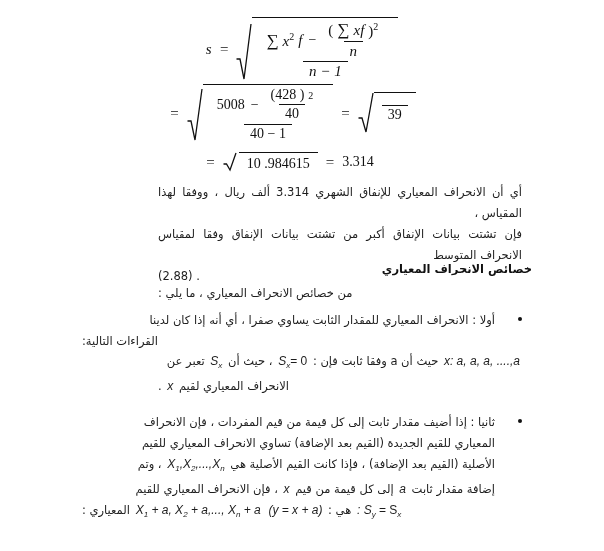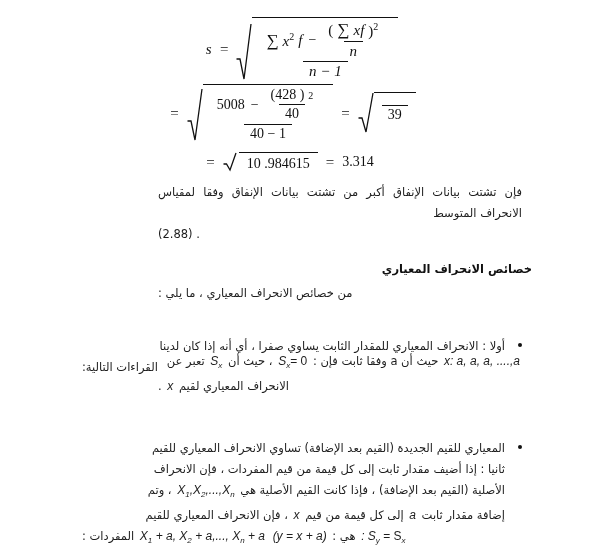--- a/index.html
+++ b/index.html
@@ -133,26 +133,25 @@
     font-family: "DejaVu Sans", "Liberation Sans", sans-serif;
     font-size: 11.5px;
     font-weight: bold;
     color: #111;
   }
 
   .bullet-item {
     position: absolute;
     direction: rtl;
     display: flex;
-    gap: 7px;
+    gap: 17px;
     font-family: "DejaVu Sans", "Liberation Sans", sans-serif;
     font-size: 11.5px;
     line-height: 21px;
     color: #1d1d1d;
-    margin-top: 26px;
   }
   .bullet-dot {
     flex: 0 0 auto;
     width: 10px;
     padding-top: 7px;
   }
   .bullet-dot i {
     display: block;
     width: 4px;
     height: 4px;
@@ -278,20 +277,21 @@
         <span class="body">
           <span class="num-lit">10 .984615</span>
         </span>
       </span>
       <span class="eqsign">=</span>
       <span class="num-lit">3.314</span>
     </div>
   </div>
 
   <div class="para body-col" style="top:182px;">
+    <span class="rtl-line">أي أن الانحراف المعياري للإنفاق الشهري 3.314 ألف ريال ، ووفقا لهذا المقياس ،</span>
     <span class="rtl-line">فإن تشتت بيانات الإنفاق أكبر من تشتت بيانات الإنفاق وفقا لمقياس الانحراف المتوسط</span>
     <span class="rtl-line line-center">. (2.88)</span>
   </div>
 
   <div class="heading" style="top:262px; right:72px;">خصائص الانحراف المعياري</div>
 
   <div class="para body-col" style="top:283px;">
     <span class="rtl-line line-center">من خصائص الانحراف المعياري ، ما يلي :</span>
   </div>
 
@@ -319,37 +319,37 @@
       <span class="inline-math">x</span>
       <span>.</span>
     </span>
   </div>
 
   <div class="bullet-item" style="top:412px; right:82px; width:440px;">
     <span class="bullet-dot">
         <i></i>
       </span>
     <span class="bullet-text">
+      <span class="rtl-line">ثانيا : إذا أضيف مقدار ثابت إلى كل قيمة من قيم المفردات ، فإن الانحراف</span>
       <span class="rtl-line">المعياري للقيم الجديدة (القيم بعد الإضافة) تساوي الانحراف المعياري للقيم</span>
-      <span class="rtl-line">ثانيا : إذا أضيف مقدار ثابت إلى كل قيمة من قيم المفردات ، فإن الانحراف</span>
       <span class="rtl-line">
         <span>الأصلية (القيم بعد الإضافة) ، فإذا كانت القيم الأصلية هي</span>
         <span class="inline-math">X<sub>1</sub>,X<sub>2</sub>,...,X<sub>n</sub></span>
         <span>، وتم</span>
       </span>
       <span class="rtl-line">
         <span>إضافة مقدار ثابت</span>
         <span class="inline-math">a</span>
         <span>إلى كل قيمة من قيم</span>
         <span class="inline-math">x</span>
         <span>، فإن الانحراف المعياري للقيم</span>
       </span>
       <span class="rtl-line line-center">
         <span class="inline-math"><span>:</span> <span>S</span><sub>y</sub> <span class="n">= S</span><sub>x</sub></span>
         <span>هي :</span>
         <span class="inline-math">(y = x + a)</span>
         <span class="inline-math">X<sub>1</sub> + a, X<sub>2</sub> + a,..., X<sub>n</sub> + a</span>
-        <span>المفردات :</span>
+        <span>المعياري :</span>
       </span>
     </span>
   </div>
 
 </div>
 
 </body></html>

